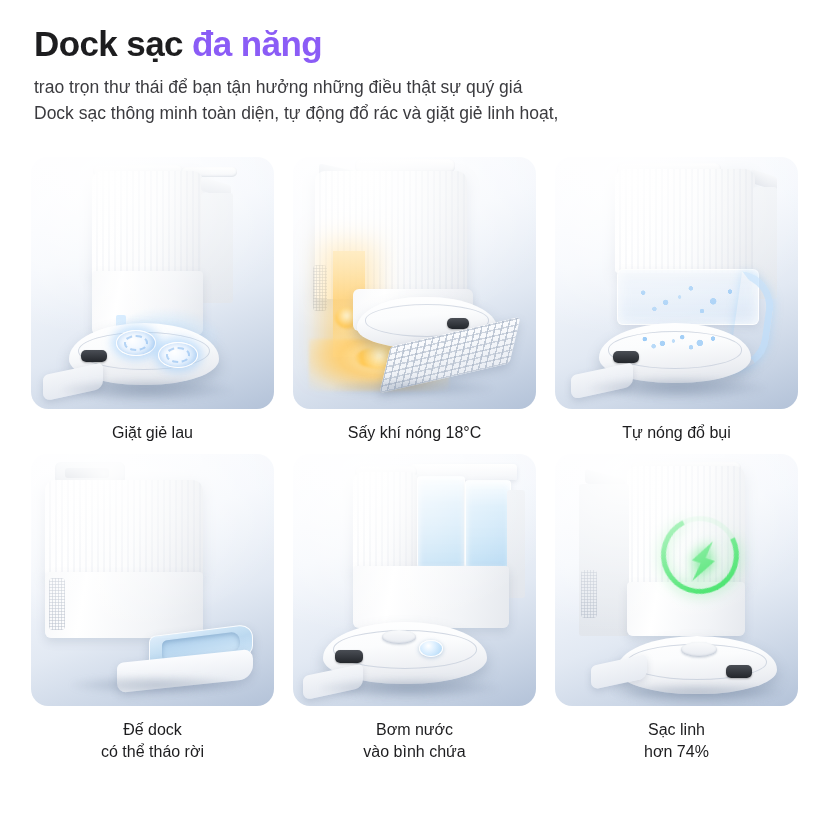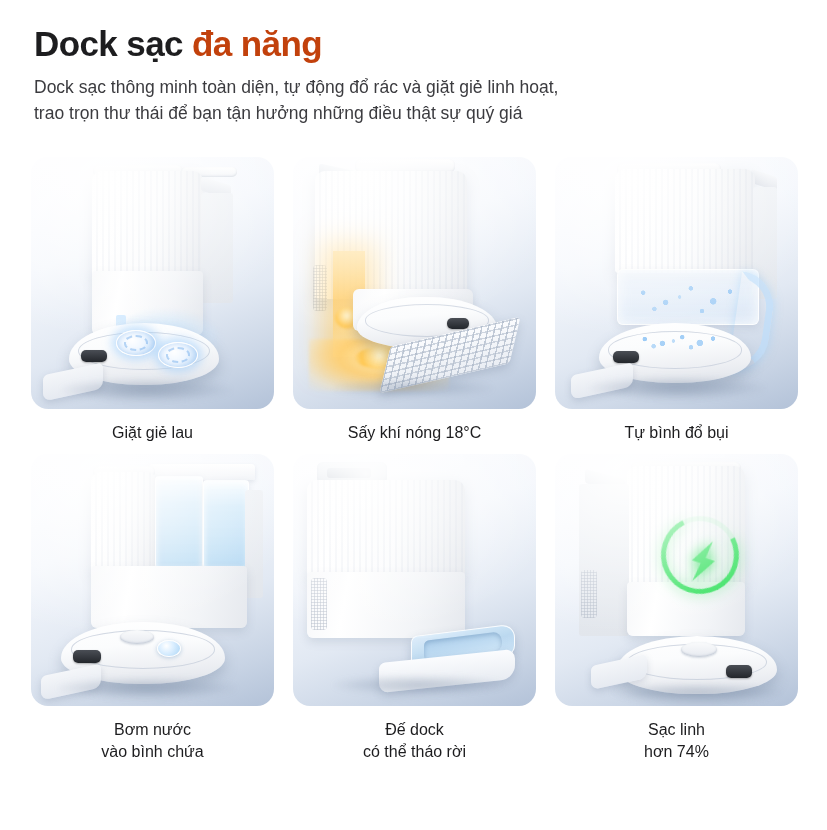--- a/index.html
+++ b/index.html
@@ -18,21 +18,21 @@
   
   .header { padding: 22px 0 0 34px; }
 
   .title {
     font-size: 35px;
     font-weight: 700;
     letter-spacing: -0.6px;
     color: #1d1d1f;
     line-height: 1.25;
   }
-  .title .accent { color: #c2410c; }
+  .title .accent { color: #8b5cf6; }
 
   .subtitle {
     margin-top: 9px;
     font-size: 17.5px;
     line-height: 1.48;
     color: #3b3b3f;
     font-weight: 400;
     max-width: 790px;
   }
   .subtitle div { white-space: nowrap; }
@@ -315,22 +315,22 @@
   }
 </style>
 </head>
 <body>
 
 <div class="page">
 
   <div class="header">
     <h1 class="title"><span>Dock sạc </span><span class="accent">đa năng</span></h1>
     <div class="subtitle">
+      <div>trao trọn thư thái để bạn tận hưởng những điều thật sự quý giá</div>
       <div>Dock sạc thông minh toàn diện, tự động đổ rác và giặt giẻ linh hoạt,</div>
-      <div>trao trọn thư thái để bạn tận hưởng những điều thật sự quý giá</div>
     </div>
   </div>
 
   <div class="grid">
 
     <div class="cell">
       <div class="card">
         <div class="scene">
           <div class="top-lid" style="left:62px; top:8px; width:90px; height:12px;"></div>
           <div class="top-lid" style="left:150px; top:10px; width:56px; height:10px;"></div>
@@ -407,21 +407,45 @@
           <div class="robot" style="left:44px; top:166px; width:152px; height:60px;">
             <div class="robot-rim"></div>
             <div class="robot-sensor" style="left:14px; top:46%; width:26px; height:12px;"></div>
           </div>
           <div class="bubbles" style="left:70px; top:172px; width:110px; height:24px;"></div>
           <div class="mat" style="left:16px; top:212px; width:62px; height:24px; transform:skewY(-12deg);"></div>
           <div class="shadow-ell" style="left:34px; top:220px; width:176px; height:22px;"></div>
         </div>
       </div>
       <div class="caption">
-        <span>Tự bình đổ bụi</span>
+        <span>Tự nóng đổ bụi</span>
+      </div>
+    </div>
+
+    <div class="cell">
+      <div class="card">
+        <div class="scene">
+          <div class="top-lid" style="left:24px; top:8px; width:70px; height:22px; background:linear-gradient(180deg,#f0f3f7,#cfd6e0);"></div>
+          <div class="handle" style="left:34px; top:14px; width:44px; height:10px; background:linear-gradient(180deg,#d2d8e2,#a9b2c0);"></div>
+          <div class="tower" style="left:14px; top:26px; width:158px; height:96px;">
+            <div class="ribs"></div>
+          </div>
+          <div class="base-block" style="left:14px; top:118px; width:158px; height:66px;"></div>
+          <div class="vent" style="left:18px; top:124px; width:16px; height:52px;"></div>
+
+          <div class="detach-tray" style="left:118px; top:176px; width:104px; height:32px;">
+            <div class="detach-tray-inner"></div>
+          </div>
+          <div class="base-plate" style="left:86px; top:202px; width:136px; height:30px;"></div>
+          <div class="shadow-ell" style="left:40px; top:222px; width:170px; height:18px;"></div>
+        </div>
+      </div>
+      <div class="caption">
+        <span>Đế dock</span>
+        <span class="l2">có thể tháo rời</span>
       </div>
     </div>
 
     <div class="cell">
       <div class="card">
         <div class="scene">
           <div class="wtank-lid" style="left:118px; top:10px; width:106px; height:16px;"></div>
           <div class="top-lid" style="left:62px; top:12px; width:62px; height:12px;"></div>
           <div class="tower" style="left:60px; top:18px; width:66px; height:100px;">
             <div class="ribs"></div>
@@ -444,44 +468,20 @@
       </div>
       <div class="caption">
         <span>Bơm nước</span>
         <span class="l2">vào bình chứa</span>
       </div>
     </div>
 
     <div class="cell">
       <div class="card">
         <div class="scene">
-          <div class="top-lid" style="left:24px; top:8px; width:70px; height:22px; background:linear-gradient(180deg,#f0f3f7,#cfd6e0);"></div>
-          <div class="handle" style="left:34px; top:14px; width:44px; height:10px; background:linear-gradient(180deg,#d2d8e2,#a9b2c0);"></div>
-          <div class="tower" style="left:14px; top:26px; width:158px; height:96px;">
-            <div class="ribs"></div>
-          </div>
-          <div class="base-block" style="left:14px; top:118px; width:158px; height:66px;"></div>
-          <div class="vent" style="left:18px; top:124px; width:16px; height:52px;"></div>
-
-          <div class="detach-tray" style="left:118px; top:176px; width:104px; height:32px;">
-            <div class="detach-tray-inner"></div>
-          </div>
-          <div class="base-plate" style="left:86px; top:202px; width:136px; height:30px;"></div>
-          <div class="shadow-ell" style="left:40px; top:222px; width:170px; height:18px;"></div>
-        </div>
-      </div>
-      <div class="caption">
-        <span>Đế dock</span>
-        <span class="l2">có thể tháo rời</span>
-      </div>
-    </div>
-
-    <div class="cell">
-      <div class="card">
-        <div class="scene">
           <div class="top-lid" style="left:76px; top:8px; width:110px; height:12px;"></div>
           <div class="handle" style="left:30px; top:20px; width:40px; height:14px; transform:skewY(14deg);"></div>
           <div class="tower" style="left:72px; top:12px; width:118px; height:120px;">
             <div class="ribs"></div>
           </div>
           <div class="side-panel" style="left:24px; top:30px; width:50px; height:152px;"></div>
           <div class="vent" style="left:26px; top:116px; width:16px; height:48px;"></div>
           <div class="base-block" style="left:72px; top:128px; width:118px; height:54px;"></div>
 
           <div class="charge-ring" style="left:106px; top:62px;">

